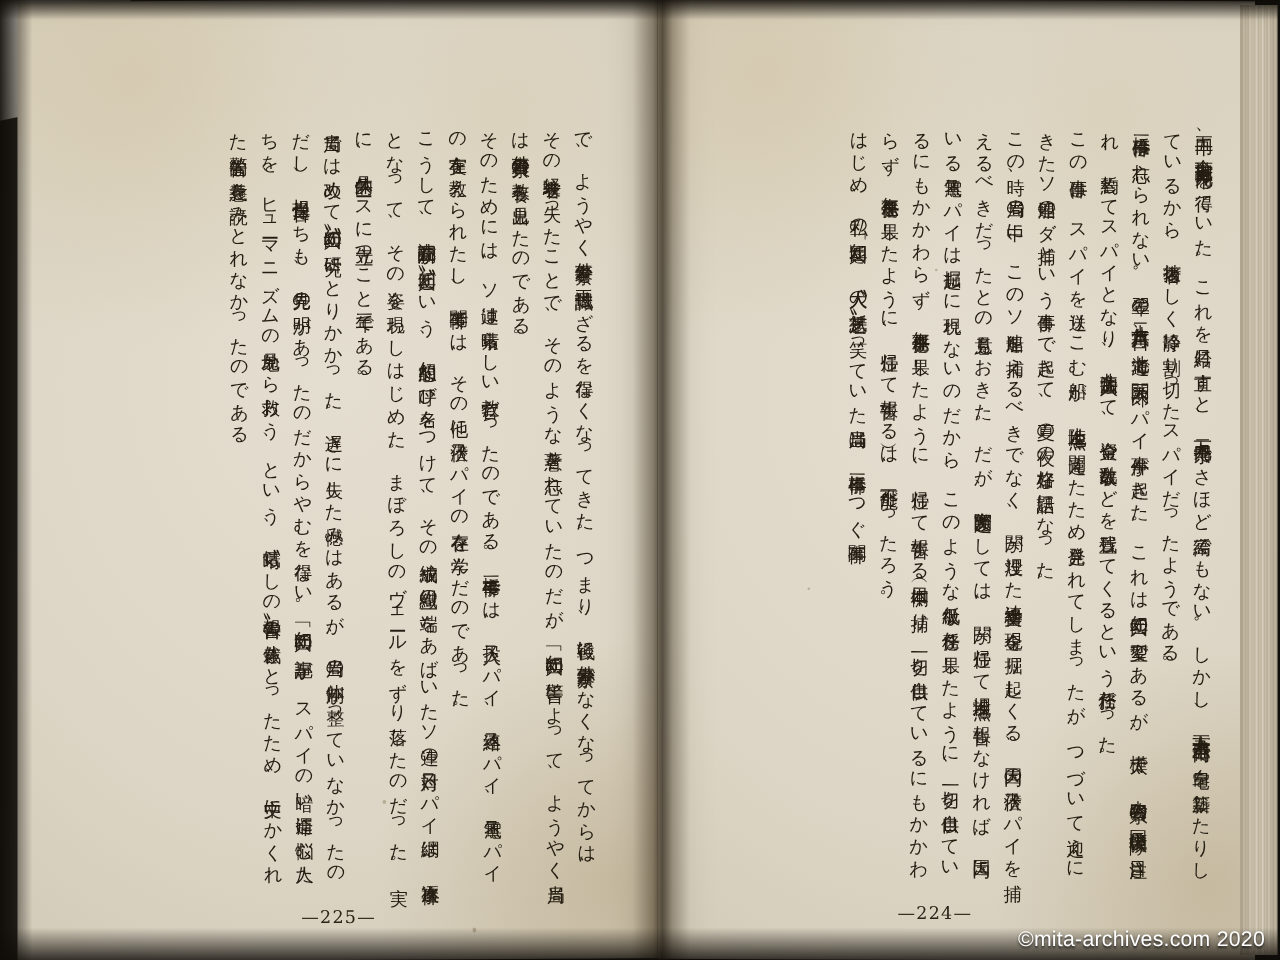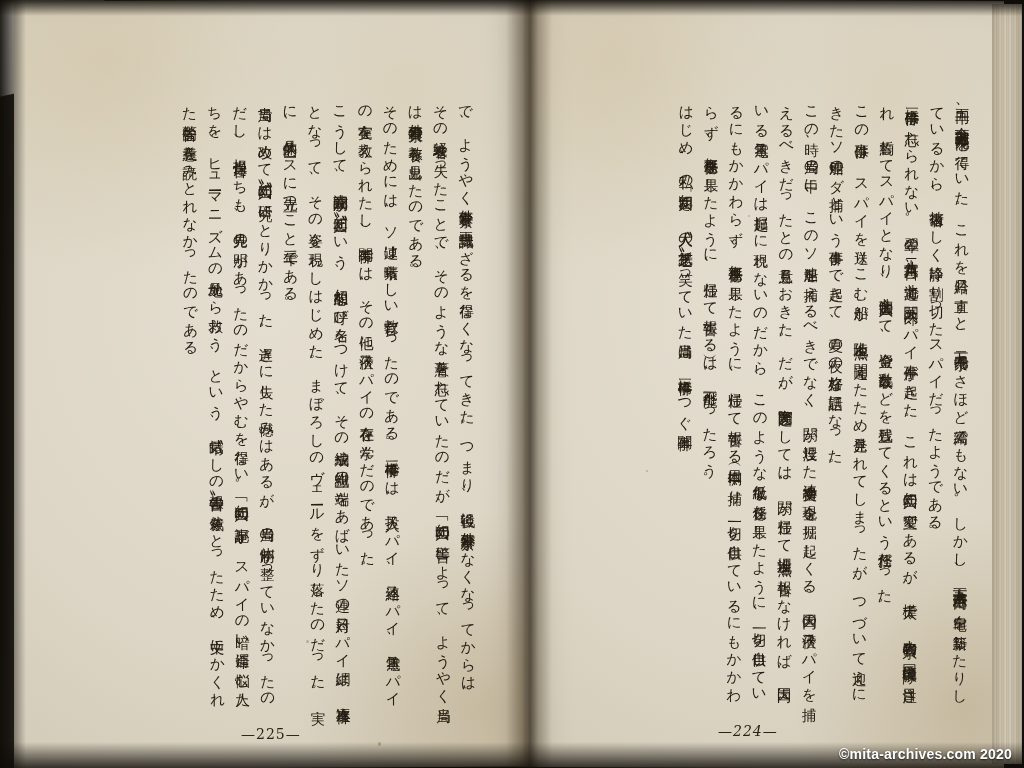--- a/index.html
+++ b/index.html
@@ -172,33 +172,32 @@
     transform: rotate(-0.3deg);
   }
 
   .page-number {
     position: absolute;
     font-family: "DejaVu Serif", serif;
     font-size: 14px;
     color: #2a2216;
     letter-spacing: 1px;
   }
-  #right-folio { left: 712px; top: 723px; font-style: italic; }
+  #right-folio { left: 712px; top: 723px; }
   #left-folio  { left: 235px; top: 726px; }
 
   .watermark {
     position: absolute;
     right: 12px;
     bottom: 6px;
     font-family: "Liberation Sans", sans-serif;
-    font-size: 14px;
+    font-size: 17px;
     color: #ffffff;
     text-shadow: 0 1px 2px rgba(0,0,0,0.75);
     letter-spacing: 0.2px;
-    font-weight: bold;
   }
 
   
   .speck {
     position: absolute;
     background: rgba(110,92,58,0.35);
     border-radius: 50%;
     pointer-events: none;
   }
 </style>

